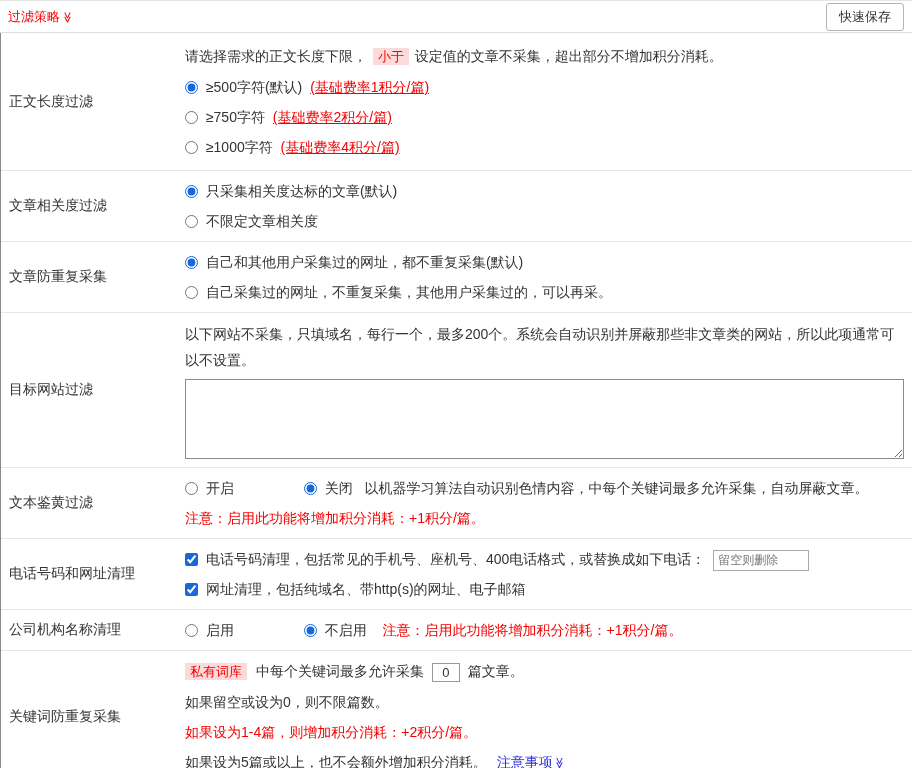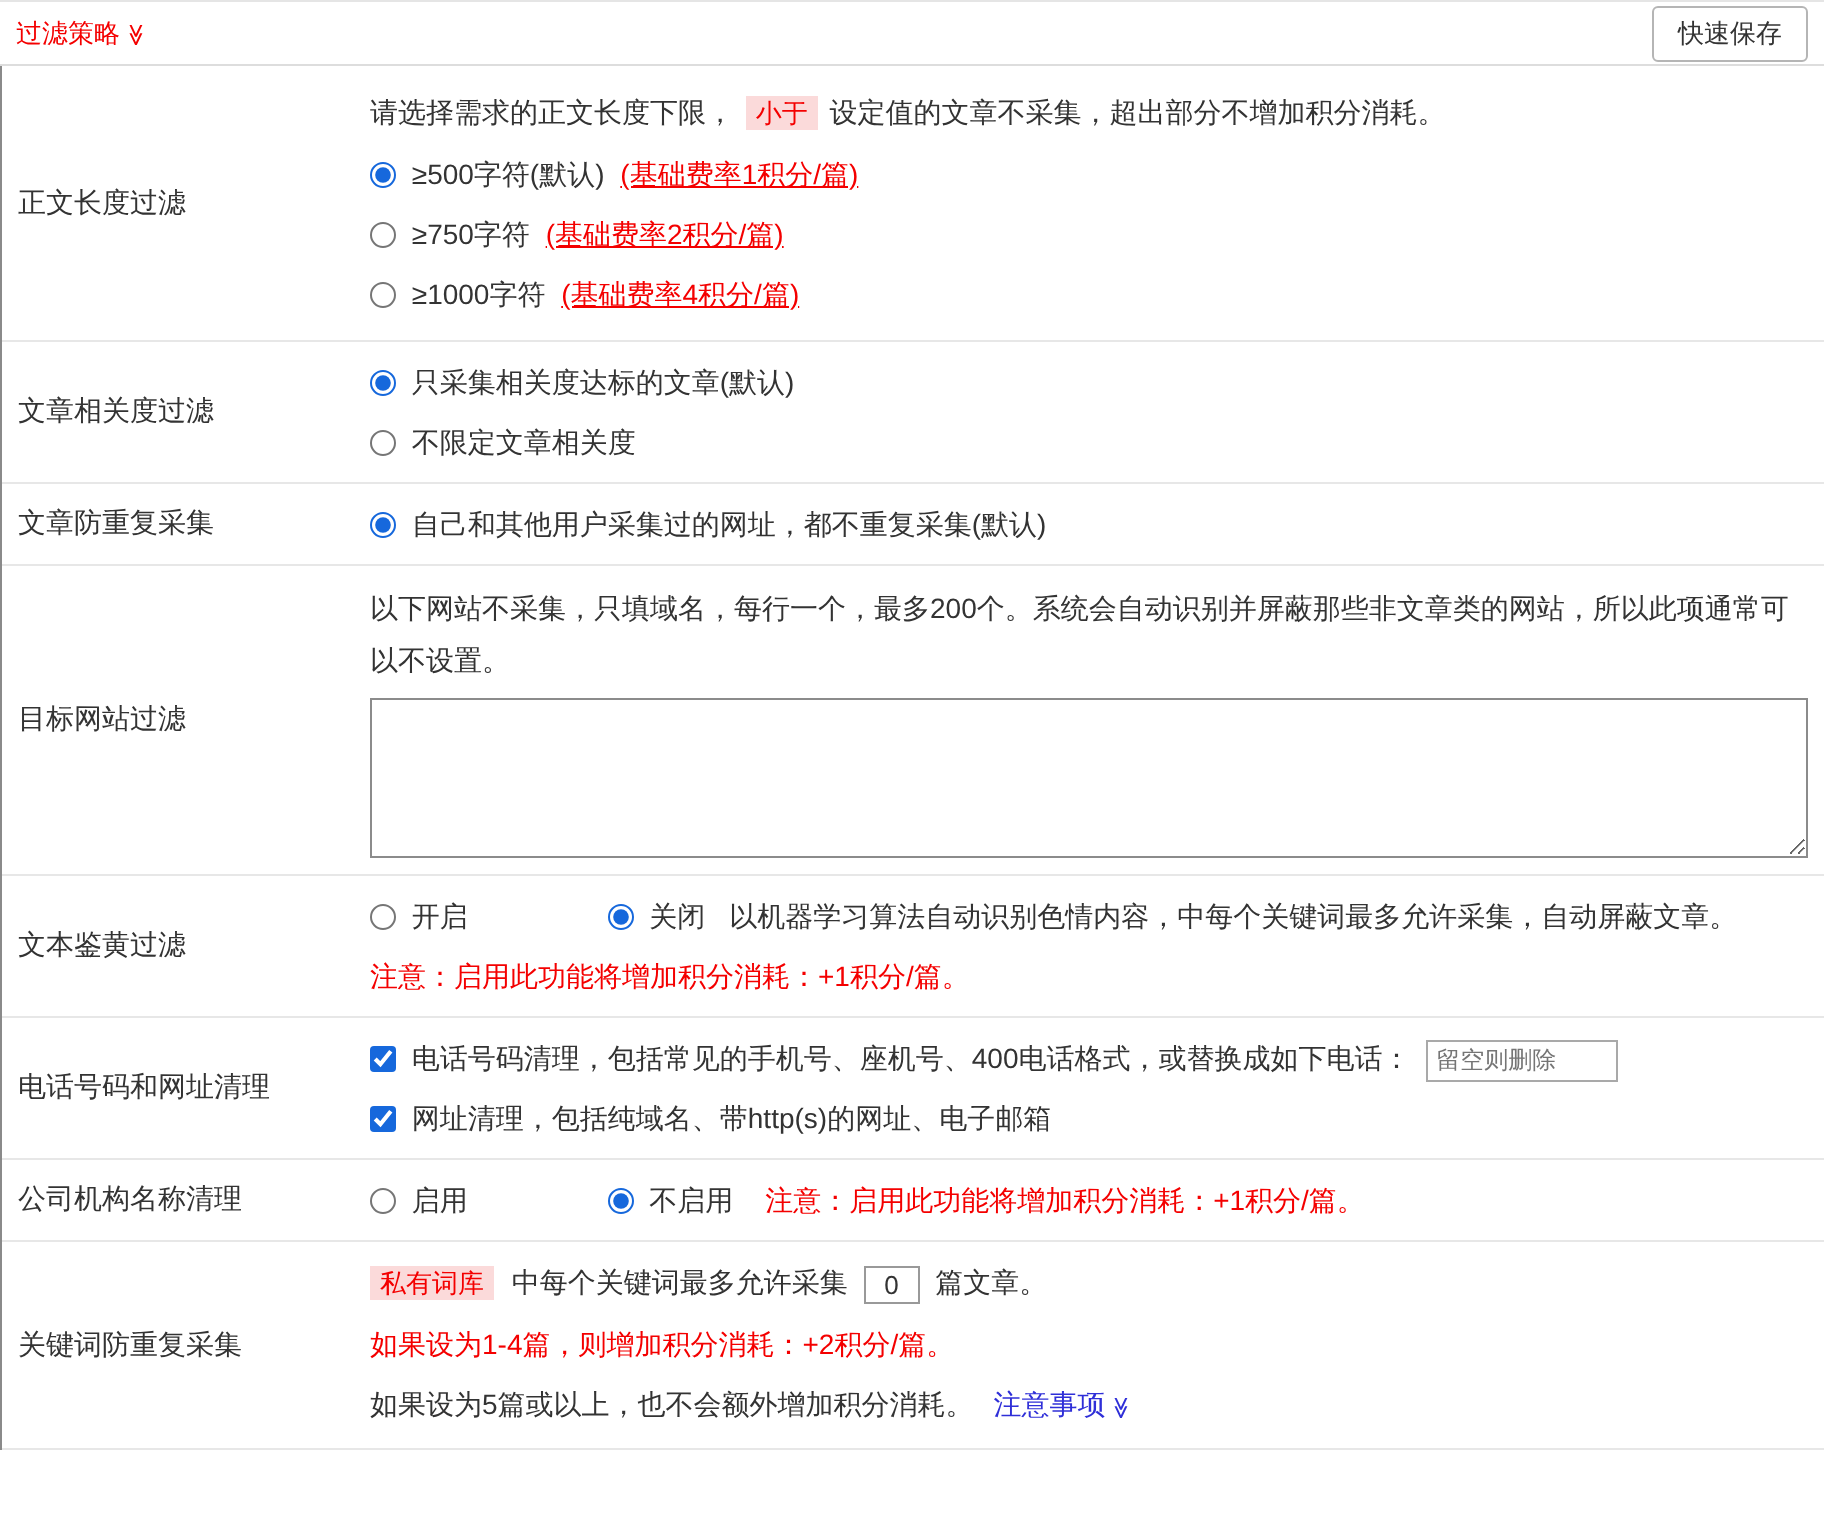--- a/index.html
+++ b/index.html
@@ -127,20 +127,26 @@
 
     <div class="row">
       <div class="row-label">文章防重复采集</div>
       <div class="row-content">
         <div class="line">
           <label class="opt">
             <input type="radio" name="dup" checked="" style="">
             <span>自己和其他用户采集过的网址，都不重复采集(默认)</span>
           </label>
         </div>
+        <div class="line">
+          <label class="opt">
+            <input type="radio" name="dup" style="">
+            <span>自己采集过的网址，不重复采集，其他用户采集过的，可以再采。</span>
+          </label>
+        </div>
       </div>
     </div>
 
     <div class="row">
       <div class="row-label">目标网站过滤</div>
       <div class="row-content pad8">
         <div class="desc">以下网站不采集，只填域名，每行一个，最多200个。系统会自动识别并屏蔽那些非文章类的网站，所以此项通常可以不设置。</div>
         <textarea class="site-textarea" style=""></textarea>
       </div>
     </div>
@@ -201,20 +207,21 @@
 
     <div class="row">
       <div class="row-label">关键词防重复采集</div>
       <div class="row-content">
         <div class="line">
           <span class="badge">私有词库</span>
           <span>中每个关键词最多允许采集</span>
           <input type="text" class="count-input" value="0" style="">
           <span>篇文章。</span>
         </div>
+        <div class="line">如果留空或设为0，则不限篇数。</div>
         <div class="line red">如果设为1-4篇，则增加积分消耗：+2积分/篇。</div>
         <div class="line">
           <span>如果设为5篇或以上，也不会额外增加积分消耗。</span>
           <a class="link"><span>注意事项</span><span class="chev">≫</span></a>
         </div>
       </div>
     </div>
 
   </div>
 

